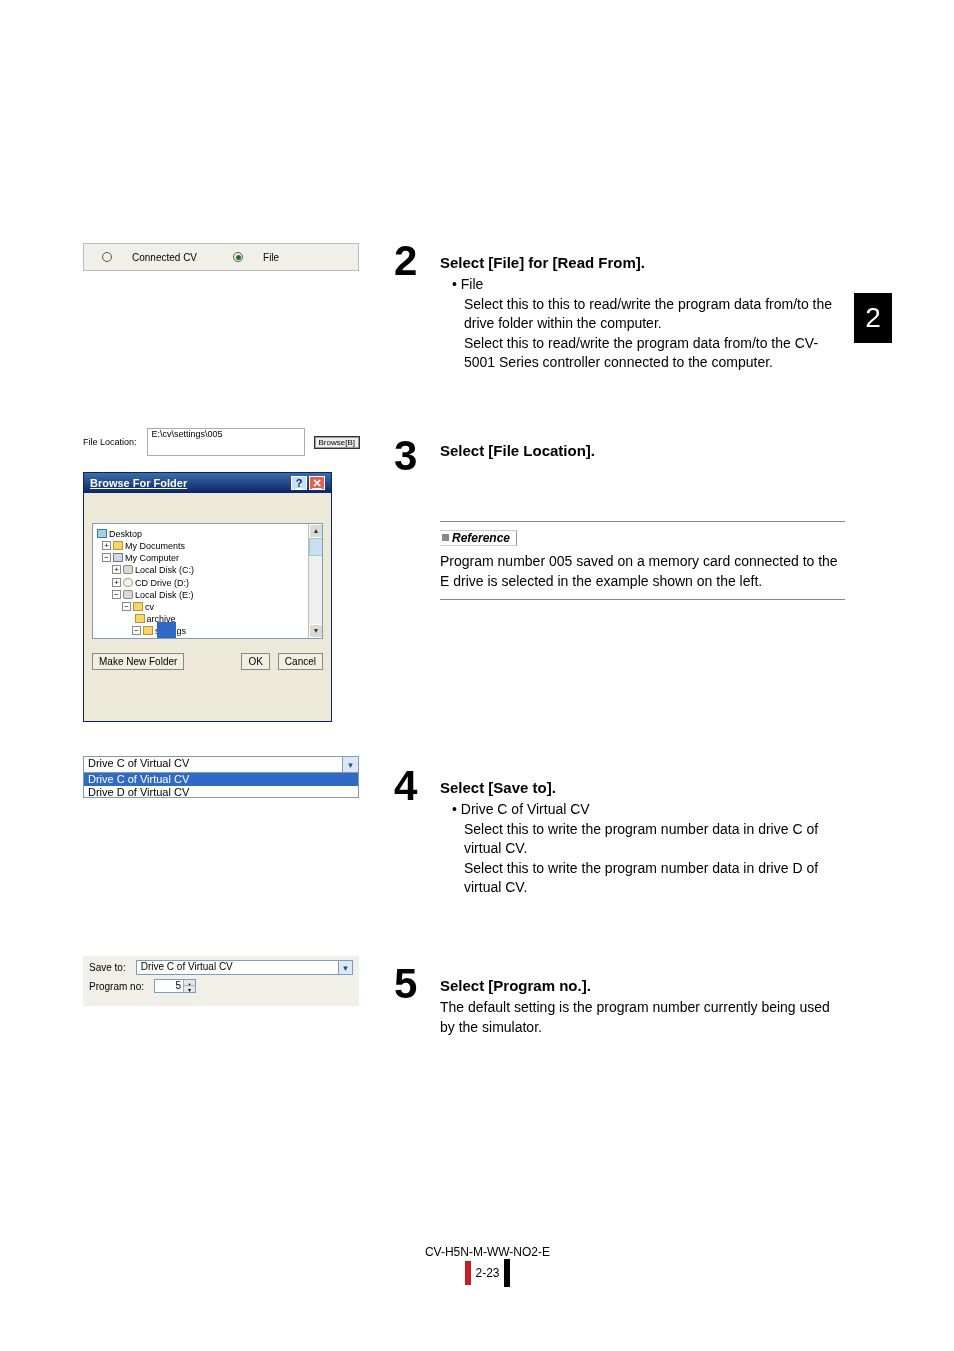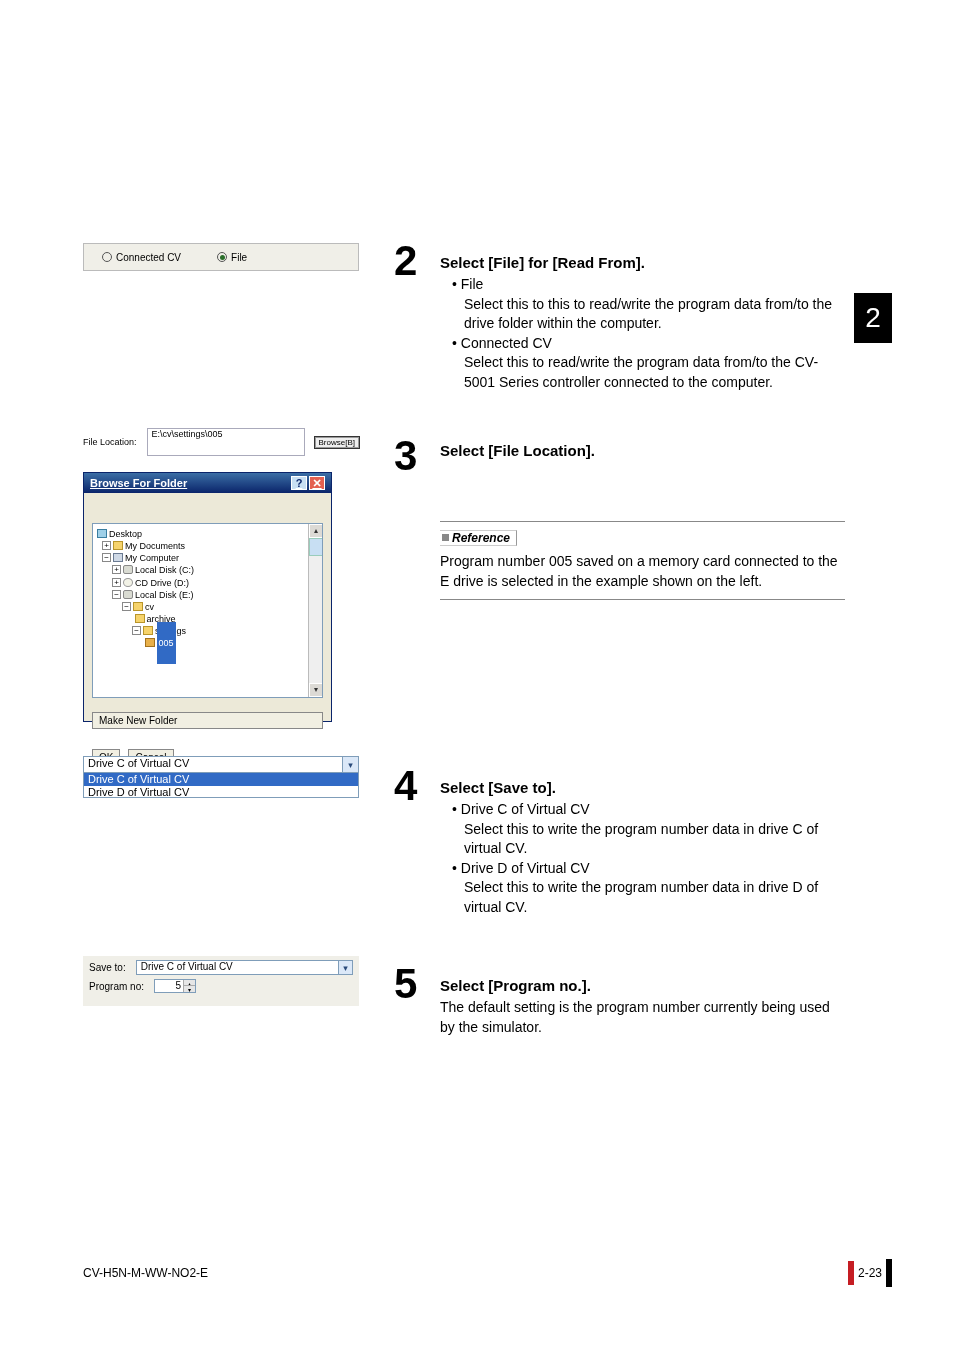--- a/index.html
+++ b/index.html
@@ -35,41 +35,41 @@
     .refbox .hr { border-top: 1px solid #888; margin-bottom: 6px; }
     .refbox .reflabel { display: inline-block; font-style: italic; font-weight: 700; font-size: 12px; padding: 0 6px 0 12px; position: relative; margin-bottom: 6px; border-right: 1px solid #999; border-top: 1px solid #ccc; border-bottom: 1px solid #ccc; }
     .refbox .reflabel::before { content: ""; position: absolute; left: 2px; top: 3px; width: 7px; height: 7px; background: #888; }
     .refbox .reftext { font-size: 14px; line-height: 1.4; }
     .refbox .hr2 { border-top: 1px solid #888; margin-top: 8px; }
 
     
     .shot { position: absolute; left: 83px; border: 1px solid #999; background: #f4f3ef; font-size: 10px; font-family: Tahoma, Arial, sans-serif; }
 
     .shot.sh1 { top: 243px; width: 276px; height: 28px; display: flex; align-items: center; gap: 36px; padding: 0 18px; border-color: #bbb; background: #f0efe8; }
-    .radio { display: inline-flex; align-items: center; gap: 4px; }
+    .radio { display: inline-flex; align-items: center; gap: 20px; }
     .radio .circ { width: 10px; height: 10px; border: 1px solid #555; border-radius: 50%; display: inline-block; position: relative; }
     .radio.sel .circ::after { content: ""; width: 5px; height: 5px; background: #2a6e2a; border-radius: 50%; position: absolute; left: 1.5px; top: 1.5px; }
 
     .shot.sh2a { top: 432px; width: 276px; height: 20px; border: none; background: transparent; display: flex; align-items: center; gap: 10px; font-size: 9px; }
     .shot.sh2a .locinput { flex: 1; border: 1px solid #aab; background: #fff; height: 28px; padding: 0 4px; }
     .shot.sh2a .browsebtn { border: 1px solid #999; background: #eee; font-size: 8px; padding: 0 3px; box-shadow: 0 0 0 1px #333; }
 
     .shot.sh2b { top: 472px; width: 249px; height: 250px; border: 1px solid #0a246a; background: #ece9d8; }
     .sh2b .ttl { background: linear-gradient(#3b6ea5,#0a246a); color: #fff; font-weight: 700; padding: 3px 6px; display: flex; justify-content: space-between; align-items: center; font-size: 11px; text-decoration: underline; }
     .sh2b .ttl .icons { display: flex; gap: 2px; }
     .sh2b .helpicon { width: 16px; height: 14px; background: #c8dff3; color: #0a246a; font-weight: 700; display: flex; align-items: center; justify-content: center; border: 1px solid #fff; font-size: 11px; }
     .sh2b .closeicon { width: 16px; height: 14px; background: #e46050; color: #fff; display: flex; align-items: center; justify-content: center; border: 1px solid #fff; font-size: 11px; }
-    .sh2b .tree { margin: 30px 8px 8px 8px; background: #fff; border: 1px solid #7f9db9; height: 175px; padding: 4px; font-size: 9px; line-height: 1.35; overflow: hidden; position: relative; }
+    .sh2b .tree { margin: 30px 8px 8px 8px; background: #fff; border: 1px solid #7f9db9; height: 116px; padding: 4px; font-size: 9px; line-height: 1.35; overflow: hidden; position: relative; }
     .sh2b .tree .row { white-space: pre; }
     .sh2b .tree .sel { background: #316ac5; color: #fff; padding: 16px 2px; }
     .sh2b .scroll { position: absolute; right: 0; top: 0; bottom: 0; width: 14px; background: #efefef; border-left: 1px solid #bbb; }
     .sh2b .scroll .btn { width: 14px; height: 14px; background: #dcdad5; border: 1px solid #fff; display: flex; align-items: center; justify-content: center; font-size: 8px; color: #333; }
     .sh2b .scroll .btn.dn { position: absolute; bottom: 0; }
     .sh2b .scroll .thumb { position: absolute; top: 14px; width: 14px; height: 18px; background: #c8dff3; border: 1px solid #9cb; }
-    .sh2b .btns { display: flex; gap: 20px; padding: 6px 8px; justify-content: space-between; flex-direction: column; }
+    .sh2b .btns { display: flex; gap: 0; padding: 6px 8px; justify-content: space-between; }
     .sh2b .wbtn { border: 1px solid #888; background: #f1efe2; font-size: 10px; padding: 2px 6px; }
     .sh2b .btns .right { display: flex; gap: 8px; }
     .fico { display: inline-block; width: 10px; height: 9px; vertical-align: -1px; margin-right: 2px; }
     .fico.folder-y { background: #f6d36b; border: 1px solid #b9952a; }
     .fico.folder-o { background: #e8b04a; border: 1px solid #a4721d; }
     .fico.desk { background: #9fd0e8; border: 1px solid #3a7ea0; }
     .fico.comp { background: #cfd9e6; border: 1px solid #6a7a92; }
     .fico.disk { background: #d9dbd2; border: 1px solid #888; border-radius: 2px; }
     .fico.cd { background: #f2f2e6; border: 1px solid #999; border-radius: 50%; }
     .tgl { display: inline-block; width: 9px; height: 9px; border: 1px solid #888; background: #fff; color: #000; font-size: 8px; line-height: 7px; text-align: center; vertical-align: 1px; margin-right: 2px; }
@@ -81,57 +81,55 @@
     .shot.sh3 .botline { height: 13px; padding: 0 4px; }
 
     .shot.sh4 { top: 956px; width: 276px; height: 50px; border: none; background: #f0efe8; font-size: 10px; padding: 4px 6px; }
     .shot.sh4 .row { display: flex; align-items: center; gap: 10px; margin-bottom: 4px; }
     .shot.sh4 .dd2 { flex: 1; border: 1px solid #7f9db9; background: #fff; height: 15px; padding: 0 4px; position: relative; }
     .shot.sh4 .dd2 .ar { position: absolute; right: 0; top: 0; width: 14px; height: 13px; background: #dbe8f8; border-left: 1px solid #7f9db9; display:flex; align-items:center; justify-content:center; color:#2a4a7a; font-size:9px; }
     .shot.sh4 .spin { width: 42px; border: 1px solid #7f9db9; background: #fff; height: 14px; text-align: right; padding: 0 14px 0 2px; position: relative; }
     .shot.sh4 .spin .up, .shot.sh4 .spin .dn { position:absolute; right:0; width:12px; height:7px; background:#e6e6e6; border-left:1px solid #aaa; font-size:6px; display:flex; align-items:center; justify-content:center; }
     .shot.sh4 .spin .up { top:0; } .shot.sh4 .spin .dn { bottom:0; border-top:1px solid #aaa; }
 
-    .footer { position: absolute; bottom: 64px; left: 83px; right: 62px; display: flex; justify-content: space-between; align-items: center; font-size: 12px; }
+    .footer { position: absolute; bottom: 64px; left: 83px; right: 62px; display: flex; justify-content: space-between; align-items: center; font-size: 12px; flex-direction: column; }
     .footer .pgbar { display: flex; align-items: center; gap: 4px; }
     .footer .redbar { width: 6px; height: 24px; background: #c51d23; }
     .footer .blackbar { width: 6px; height: 28px; background: #000; }
   </style>
 </head>
 <body>
 
 <div class="page">
 
   <div class="chapter-tab">2</div>
 
   <div class="stepnum s2">2</div>
   <div class="steptitle t2">Select [File] for [Read From].</div>
   <div class="body b2">
     <div class="bullet">• File</div>
     <div class="indent">Select this to this to read/write the program data from/to the drive folder within the computer.</div>
-    <div class="bullet">• Connected CV</div>
     <div class="indent">Select this to read/write the program data from/to the CV-5001 Series controller connected to the computer.</div>
   </div>
 
   <div class="stepnum s3">3</div>
   <div class="steptitle t3">Select [File Location].</div>
 
   <div class="refbox">
     <div class="hr"></div>
     <span class="reflabel">Reference</span>
     <div class="reftext">Program number 005 saved on a memory card connected to the E drive is selected in the example shown on the left.</div>
     <div class="hr2"></div>
   </div>
 
   <div class="stepnum s4">4</div>
   <div class="steptitle t4">Select [Save to].</div>
   <div class="body b4">
     <div class="bullet">• Drive C of Virtual CV</div>
     <div class="indent">Select this to write the program number data in drive C of virtual CV.</div>
-    <div class="bullet">• Drive D of Virtual CV</div>
     <div class="indent">Select this to write the program number data in drive D of virtual CV.</div>
   </div>
 
   <div class="stepnum s5">5</div>
   <div class="steptitle t5">Select [Program no.].</div>
   <div class="body b5">
     <div>The default setting is the program number currently being used by the simulator.</div>
   </div>
 
   <div class="shot sh1">

